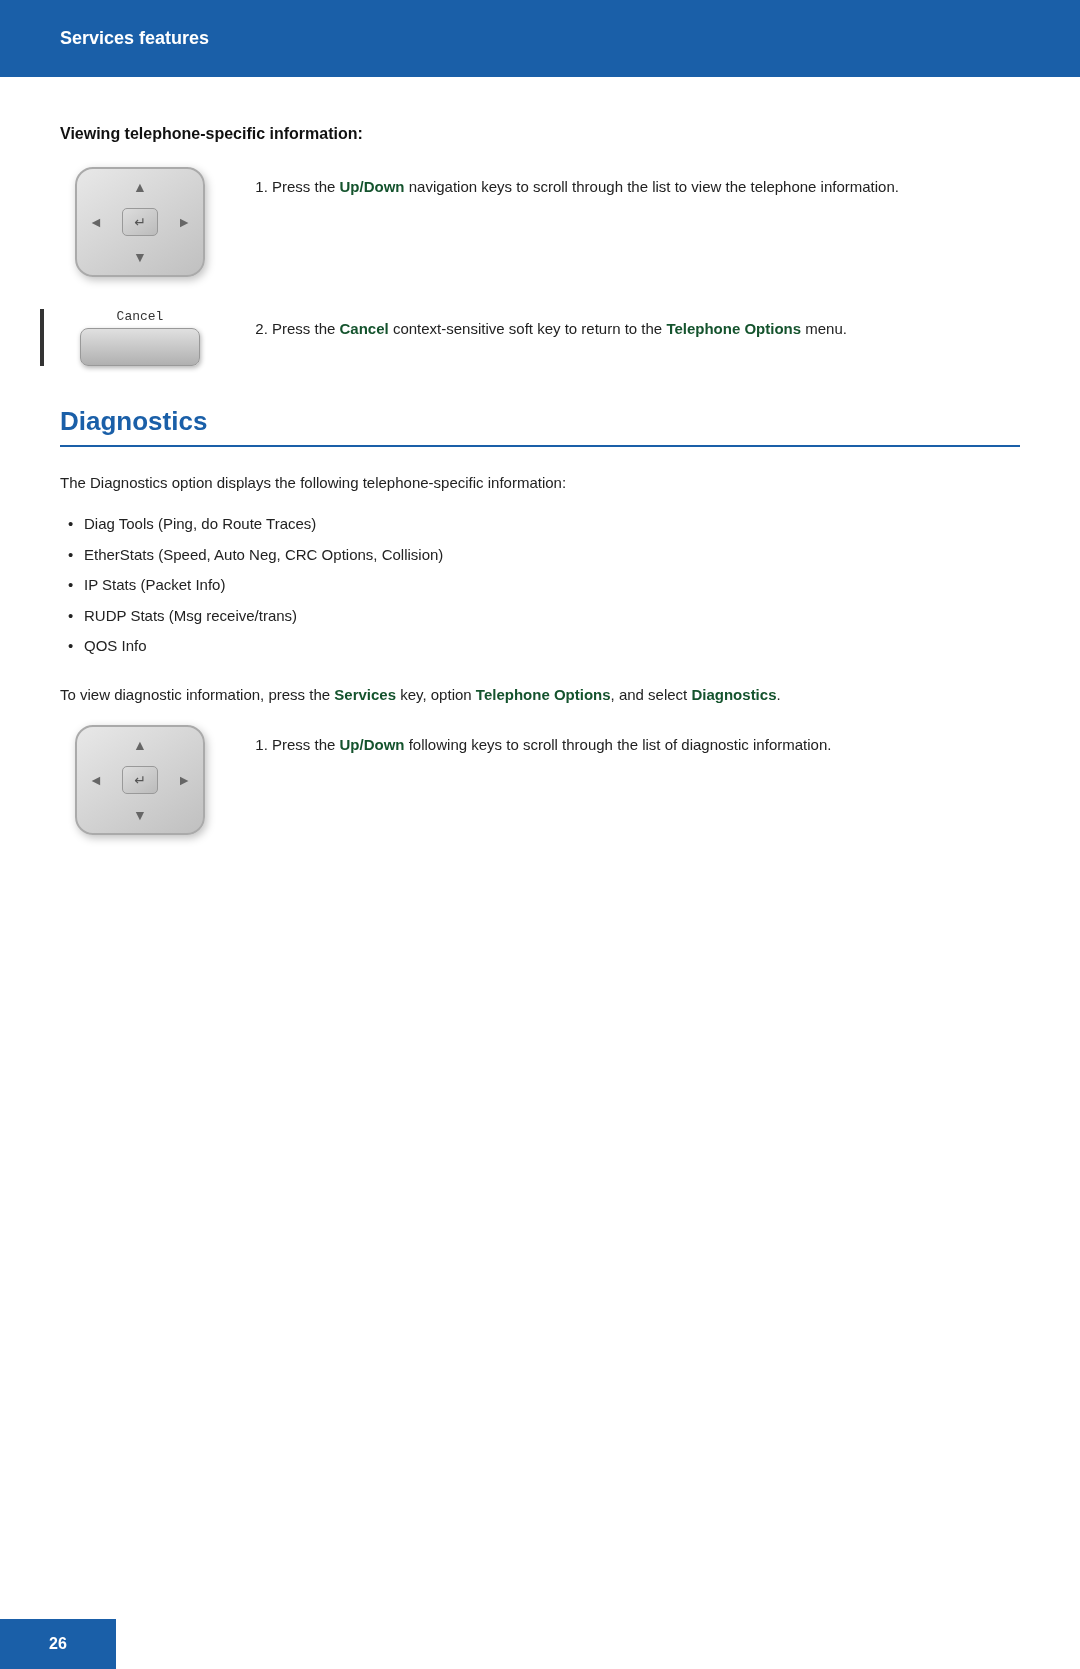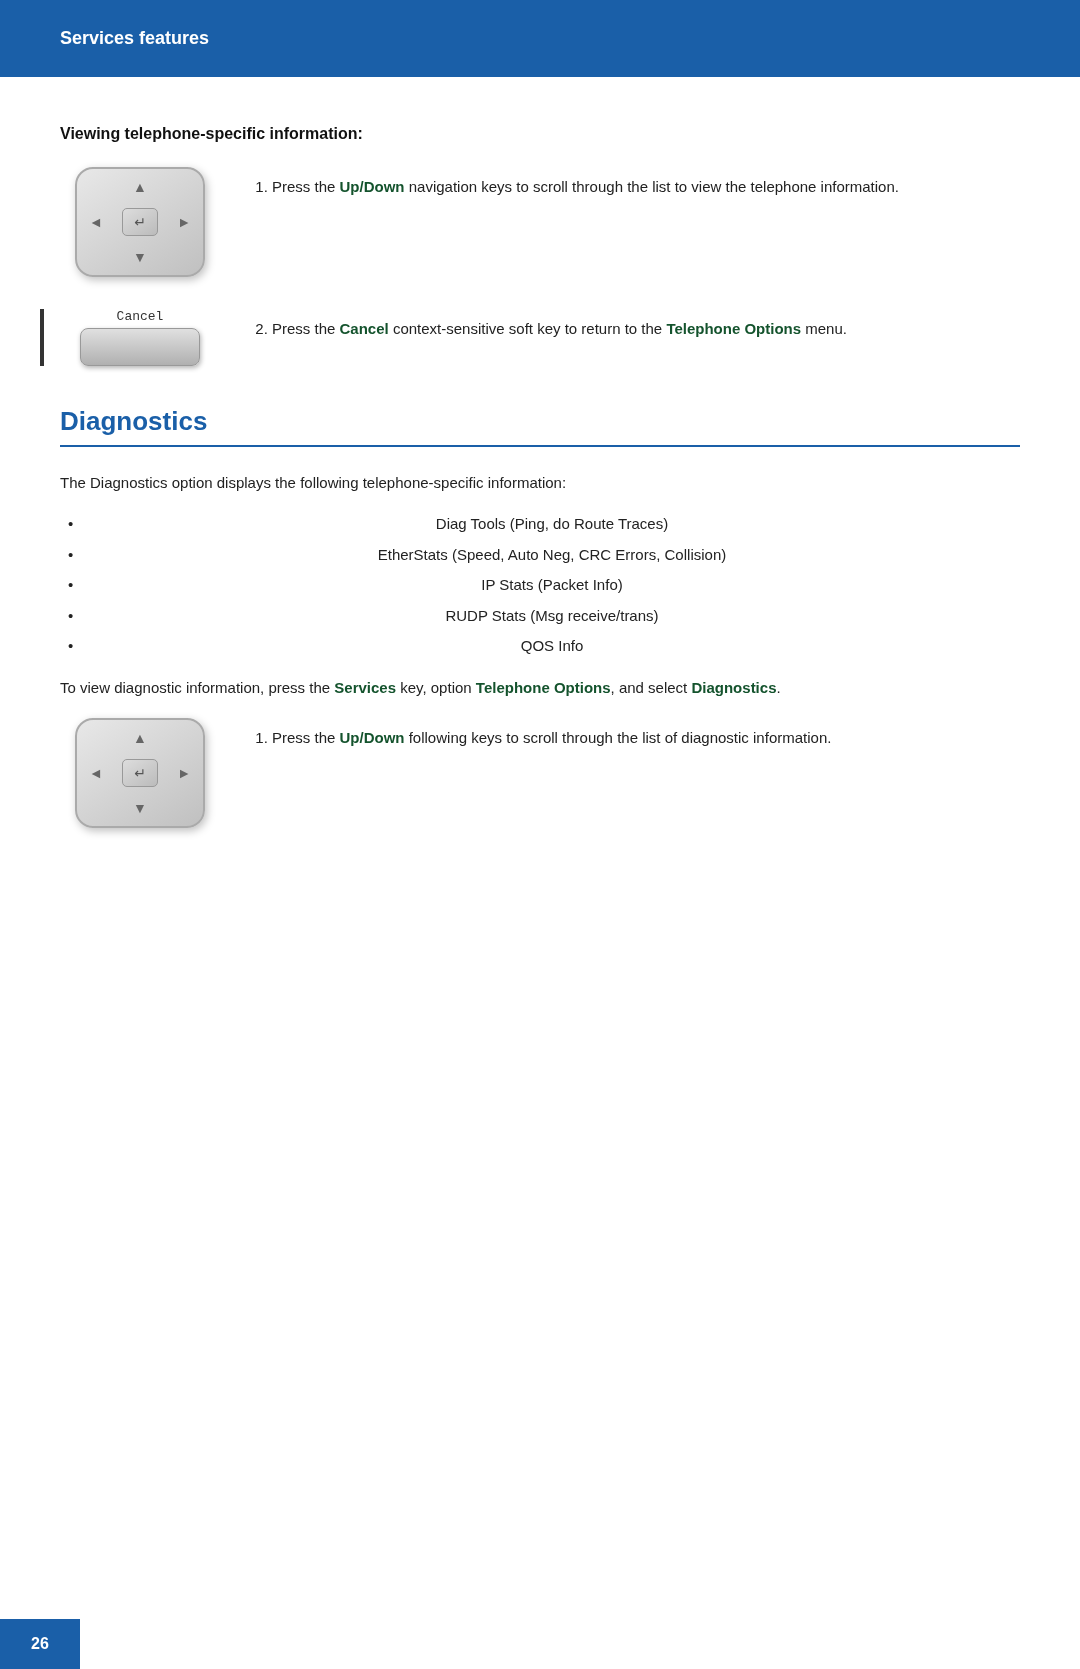--- a/index.html
+++ b/index.html
@@ -186,44 +186,43 @@
     }
 
     .body-text {
       line-height: 1.6;
       margin-bottom: 18px;
       font-size: 15px;
     }
 
     .bullet-list {
       list-style: none;
-      margin: 0 0 18px 0;
+      margin: 0 0 25px 0;
       padding: 0;
-      text-align: center;
     }
 
     .bullet-list li {
       padding-left: 24px;
       position: relative;
       margin-bottom: 8px;
       line-height: 1.5;
     }
 
     .bullet-list li::before {
       content: "•";
       position: absolute;
       left: 8px;
       color: #222;
     }
 
     .page-footer {
       position: absolute;
       bottom: 0;
       left: 0;
-      width: 80px;
+      width: 116px;
       height: 50px;
       background: #1a5fa8;
       display: flex;
       align-items: center;
       justify-content: center;
     }
 
     .page-number {
       color: #fff;
       font-weight: bold;
@@ -278,21 +277,21 @@
   </div>
 
   <div class="diagnostics-section">
     <h2 class="diagnostics-title">Diagnostics</h2>
     <hr class="divider">
 
     <p class="body-text">The Diagnostics option displays the following telephone-specific information:</p>
 
     <ul class="bullet-list">
       <li><span>Diag Tools (Ping, do Route Traces)</span></li>
-      <li><span>EtherStats (Speed, Auto Neg, CRC Errors, Collision)</span></li>
+      <li><span>EtherStats (Speed, Auto Neg, CRC Options, Collision)</span></li>
       <li><span>IP Stats (Packet Info)</span></li>
       <li><span>RUDP Stats (Msg receive/trans)</span></li>
       <li><span>QOS Info</span></li>
     </ul>
 
     <p class="body-text">
       <span>To view diagnostic information, press the </span><span class="blue-link">Services</span><span> key, option </span><span class="blue-link">Telephone Options</span><span>, and select </span><span class="blue-link">Diagnostics</span><span>.</span>
     </p>
 
 

